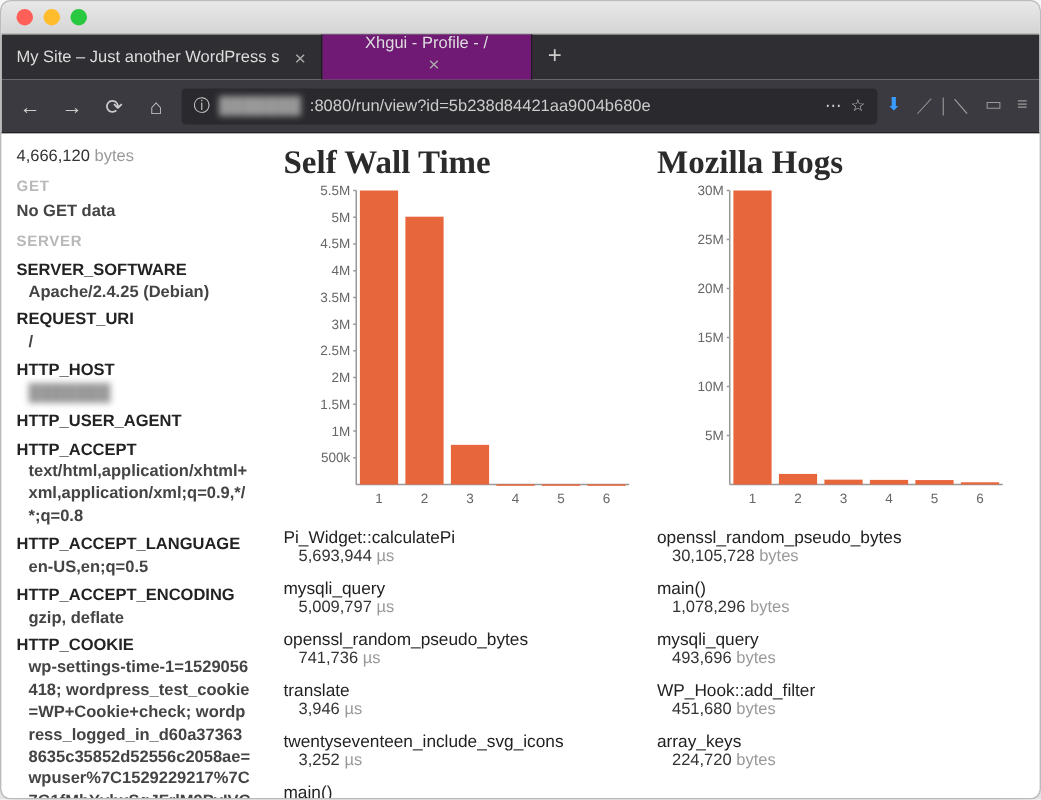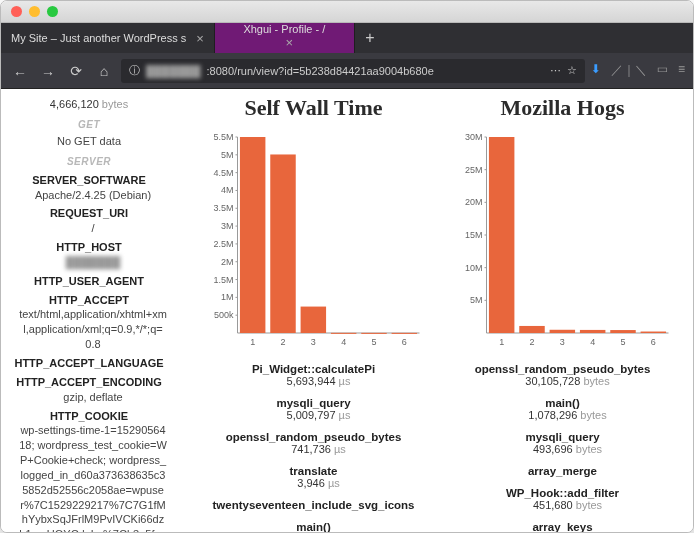--- a/index.html
+++ b/index.html
@@ -11,34 +11,34 @@
   .tabsbar { height: 30px; background: #2f2f33; display:flex; align-items:stretch; color:#ddd; }
   .tab { display:flex; align-items:center; padding:0 10px; font-size:11px; border-right:1px solid #1e1e20; min-width: 140px; position:relative; }
   .tab.active { background:#701a75;flex-direction:column; }
   .tab .closex { margin-left:10px; color:#aaa; font-size:13px; }
   .newtab { display:flex; align-items:center; justify-content:center; width:30px; color:#ccc; font-size:16px; }
   .urlbar { height: 36px; background: #3a3a40; display:flex; align-items:center; padding:0 8px; gap:6px; border-bottom:1px solid #222; }
   .nav-icn { width:22px; height:22px; display:flex; align-items:center; justify-content:center; color:#ccc; font-size:14px; border-radius:3px; }
   .urlfield { flex:1; height:24px; background:#2a2a2e; border-radius:3px; color:#ccc; font-size:11px; display:flex; align-items:center; padding:0 8px; gap:6px; overflow:hidden; }
   .blur { filter: blur(2px); color:#999; }
   .right-icons { display:flex; gap:10px; color:#999; }
-  .content { flex:1; display:flex; overflow:hidden; background:#fff;text-align:center; }
+  .content { flex:1; display:flex; overflow:hidden; background:#fff; }
   .sidebar { width:176px; padding:8px 10px; font-size:11px; overflow:hidden; color:#333; line-height:1.35; }
   .side-top { color:#333; margin-bottom:4px; }
   .side-top .bytes { color:#999; }
-  .sect { color:#b8b8b8; font-size:10px; letter-spacing:.5px; font-weight:bold; margin:6px 0 3px;font-style:italic; }
+  .sect { color:#b8b8b8; font-size:10px; letter-spacing:.5px; font-weight:bold; margin:6px 0 3px; }
   .kv { font-weight:bold; font-size:11px; color:#222; margin-top:4px; word-break:break-all; }
-  .val { font-weight:normal; color:#444; font-size:11px; padding-left:8px; word-break:break-all; }
+  .val { font-weight:bold; color:#444; font-size:11px; padding-left:8px; word-break:break-all; }
   .main { flex:1; display:flex; padding:6px 6px 0 12px; gap:0; overflow:hidden; }
   .col { flex:1; min-width:0; }
-  .col h1 { font-family: Georgia,"Times New Roman",serif; font-weight:700; font-size:22px; color:#2b2b2b; margin-bottom:10px; }
+  .col h1 { font-family: Georgia,"Times New Roman",serif; font-weight:700; font-size:22px; color:#2b2b2b; }
   .chart { height:220px; position:relative; margin-bottom:12px; }
   .chart svg { width:100%; height:100%; }
   .bar { fill:#e8663c; }
-  .list .fn { font-weight:bold; font-size:11.5px; color:#222; margin-top:10px; }
+  .list .fn { font-weight:normal; font-size:11.5px; color:#222; margin-top:10px; }
   .list .mt { font-weight:normal; font-size:11px; color:#333; padding-left:10px; }
   .list .unit { color:#999; font-size:11px; }
 </style>
 </head>
 <body>
 
 <div class="window">
   <div class="titlebar">
     <div class="tb-btn tb-red"></div>
     <div class="tb-btn tb-yel"></div>
@@ -90,20 +90,21 @@
           <div class="kv">SERVER_SOFTWARE</div>
           <div class="val">Apache/2.4.25 (Debian)</div>
           <div class="kv">REQUEST_URI</div>
           <div class="val">/</div>
           <div class="kv">HTTP_HOST</div>
           <div class="val"><span class="blur">███████</span></div>
           <div class="kv">HTTP_USER_AGENT</div>
           <div class="kv">HTTP_ACCEPT</div>
           <div class="val">text/html,application/xhtml+xml,application/xml;q=0.9,*/*;q=0.8</div>
           <div class="kv">HTTP_ACCEPT_LANGUAGE</div>
+          <div class="val">en-US,en;q=0.5</div>
           <div class="kv">HTTP_ACCEPT_ENCODING</div>
           <div class="val">gzip, deflate</div>
           <div class="kv">HTTP_COOKIE</div>
           <div class="val">wp-settings-time-1=1529056418; wordpress_test_cookie=WP+Cookie+check; wordpress_logged_in_d60a373638635c35852d52556c2058ae=wpuser%7C1529229217%7C7G1fMhYybxSqJFrlM9PvIVCKi66dzh1serUOYCdoLp%7Cb3e5faa29492dea49bddd038aa28bb0Da41dba8f5c48ceb028b8</div>
         </div>
     </div>
 
     <div class="main">
       <div class="col">
         <h1>Self Wall Time</h1>
@@ -148,20 +149,21 @@
         <div class="list" id="list0">
             <div class="fn">Pi_Widget::calculatePi</div>
             <div class="mt">5,693,944 <span class="unit">µs</span></div>
             <div class="fn">mysqli_query</div>
             <div class="mt">5,009,797 <span class="unit">µs</span></div>
             <div class="fn">openssl_random_pseudo_bytes</div>
             <div class="mt">741,736 <span class="unit">µs</span></div>
             <div class="fn">translate</div>
             <div class="mt">3,946 <span class="unit">µs</span></div>
             <div class="fn">twentyseventeen_include_svg_icons</div>
+            <div class="mt">3,252 <span class="unit">µs</span></div>
             <div class="fn">main()</div>
           </div>
       </div>
       <div class="col">
         <h1>Mozilla Hogs</h1>
         <div class="chart" id="chart1"><svg viewBox="0 0 220 220">
               <text x="30" y="172.33333333333334" text-anchor="end" font-size="9" fill="#666">5M</text>
               <line x1="32" x2="34" y1="169.33333333333334" y2="169.33333333333334" stroke="#999"></line>
               <text x="30" y="139.66666666666669" text-anchor="end" font-size="9" fill="#666">10M</text>
               <line x1="32" x2="34" y1="136.66666666666669" y2="136.66666666666669" stroke="#999"></line>
@@ -188,21 +190,20 @@
               <rect x="188.09333333333333" y="200.53182933333332" width="25.479999999999997" height="1.4681706666666665" class="bar"></rect>
               <text x="200.83333333333331" y="214" text-anchor="middle" font-size="9" fill="#666">6</text>
             </svg></div>
         <div class="list" id="list1">
             <div class="fn">openssl_random_pseudo_bytes</div>
             <div class="mt">30,105,728 <span class="unit">bytes</span></div>
             <div class="fn">main()</div>
             <div class="mt">1,078,296 <span class="unit">bytes</span></div>
             <div class="fn">mysqli_query</div>
             <div class="mt">493,696 <span class="unit">bytes</span></div>
-            <div class="fn">array_merge</div>
             <div class="fn">WP_Hook::add_filter</div>
             <div class="mt">451,680 <span class="unit">bytes</span></div>
             <div class="fn">array_keys</div>
             <div class="mt">224,720 <span class="unit">bytes</span></div>
           </div>
       </div>
     </div>
   </div>
 </div>
 

